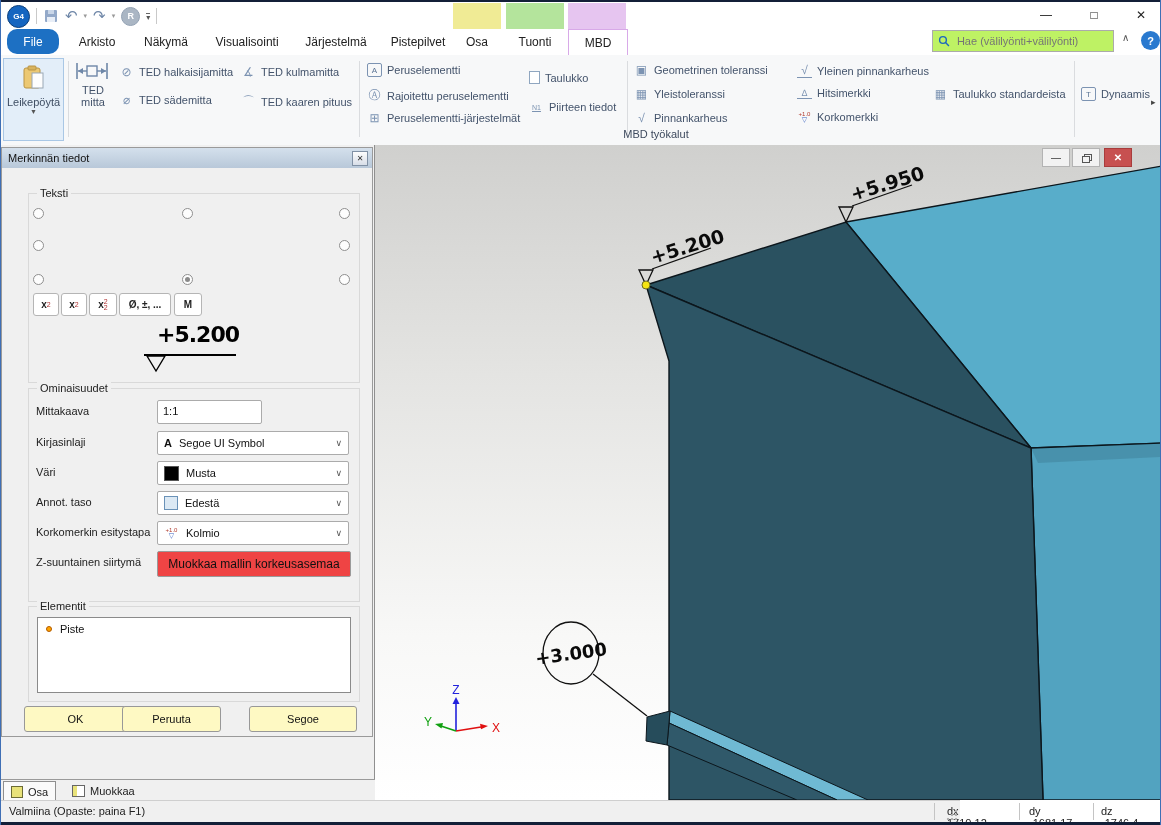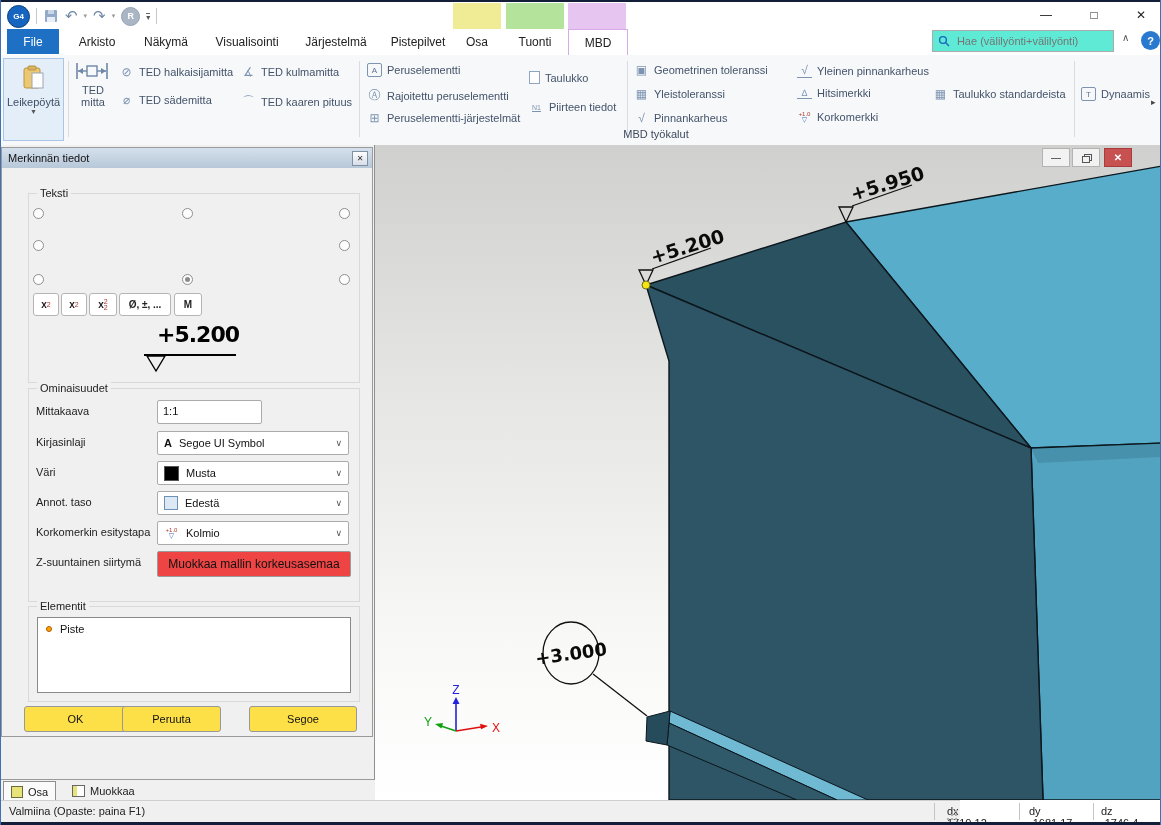--- a/index.html
+++ b/index.html
@@ -19,25 +19,25 @@
   .tinycaret{font-size:7px;color:#9a9a9a;}
   .rbadge{width:17px;height:17px;border-radius:50%;background:#aab6c4;border:1px solid #93a2b4;color:#fff;
           font-size:9px;font-weight:bold;display:flex;align-items:center;justify-content:center;}
   .morebtn{font-size:8px;color:#555;border-top:1px solid #666;line-height:8px;margin-top:2px;}
   .wtitle{left:600px;top:6px;width:430px;text-align:center;font-size:12px;color:#3c3c3c;white-space:nowrap;}
   .wbtn{top:0;width:40px;height:26px;display:flex;align-items:center;justify-content:center;font-size:12px;color:#222;}
 
   
   .tabrow{left:0;top:28px;width:1161px;height:27px;background:#fff;}
   .filetab{left:6px;top:1px;width:52px;height:25px;background:#1d70c3;color:#fff;font-size:12px;
-           display:flex;align-items:center;justify-content:center;}
+           display:flex;align-items:center;justify-content:center;border-radius:10px;}
   .rtab{top:1px;height:25px;display:flex;align-items:center;justify-content:center;font-size:12px;color:#222;}
   .ctxblock{top:-25px;height:26px;}
   .mbdtab{background:#fff;border:1px solid #d8a9e8;border-bottom:none;}
-  .search{left:931px;top:2px;width:182px;height:22px;background:#5eead4;border:1px solid #ababab;display:flex;align-items:center;gap:5px;padding:0 5px;box-sizing:border-box;}
+  .search{left:931px;top:2px;width:182px;height:22px;background:#bef264;border:1px solid #ababab;display:flex;align-items:center;gap:5px;padding:0 5px;box-sizing:border-box;}
   .search input{border:none;outline:none;font-size:11px;color:#555;width:150px;font-family:"Liberation Sans",sans-serif;background:transparent;}
   .chev{left:1121px;top:4px;font-size:10px;color:#555;}
   .helpbtn{left:1140px;top:3px;width:19px;height:19px;border-radius:50%;background:#2979cf;color:#fff;font-size:11px;font-weight:bold;
            display:flex;align-items:center;justify-content:center;}
 
   
   .ribbon{left:0;top:55px;width:1161px;height:90px;background:#f7f8f9;border-bottom:1px solid #c6cacd;box-sizing:content-box;}
   .clip{left:2px;top:3px;width:61px;height:83px;background:#e3eef9;border:1px solid #a9c7e5;box-sizing:border-box;
         display:flex;flex-direction:column;align-items:center;}
   .cliplabel{font-size:11px;color:#3f4e63;margin-top:4px;}
@@ -78,21 +78,21 @@
   .dd{position:absolute;height:24px;background:#fff;border:1px solid #ababab;border-radius:2px;box-sizing:border-box;
       display:flex;align-items:center;gap:7px;padding:0 6px;font-size:11px;color:#111;}
   .dd .ddchev{margin-left:auto;color:#555;font-size:9px;}
   .swatch{width:13px;height:13px;background:#000;border:1px solid #555;}
   .cube{width:12px;height:12px;background:#dce9f4;border:1px solid #6a92b8;}
   .zbtn{position:absolute;background:#ef4444;border:1px solid #9a9a9a;border-radius:2px;font-size:12px;color:#111;
         display:flex;align-items:center;justify-content:center;}
   .listbox{position:absolute;background:#fff;border:1px solid #8a8a8a;}
   .li{display:flex;align-items:center;gap:8px;font-size:11px;color:#111;padding:5px 0 0 8px;}
   .bullet{width:6px;height:6px;border-radius:50%;background:#ffa500;border:1px solid #b35900;box-sizing:border-box;}
-  .okbtn{position:absolute;height:24px;background:#fde047;border:1px solid #989898;border-radius:3px;font-size:11px;color:#111;
+  .okbtn{position:absolute;height:24px;background:#fef9c3;border:1px solid #989898;border-radius:3px;font-size:11px;color:#111;
          display:flex;align-items:center;justify-content:center;}
 
   
   .btabbar{left:0;top:779px;width:374px;height:21px;background:#f0f0f0;border-top:1px solid #9a9a9a;box-sizing:border-box;}
   .btab{position:absolute;top:1px;height:19px;display:flex;align-items:center;gap:5px;font-size:11px;color:#222;padding:0 7px;}
   .btab.active{background:#fafafa;border:1px solid #8f8f8f;border-bottom:none;}
   .osaicon{width:12px;height:12px;background:#e8e27a;border:1px solid #6b6b35;box-sizing:border-box;}
   .muoicon{width:13px;height:12px;background:#fff;border:1px solid #666;box-sizing:border-box;
            background:linear-gradient(90deg,#e8e27a 0 4px,#fff 4px);}
   .statusbar{left:0;top:800px;width:959px;height:22px;background:#f0f0f0;border-top:1px solid #cfcfcf;box-sizing:border-box;font-size:11px;color:#222;}

